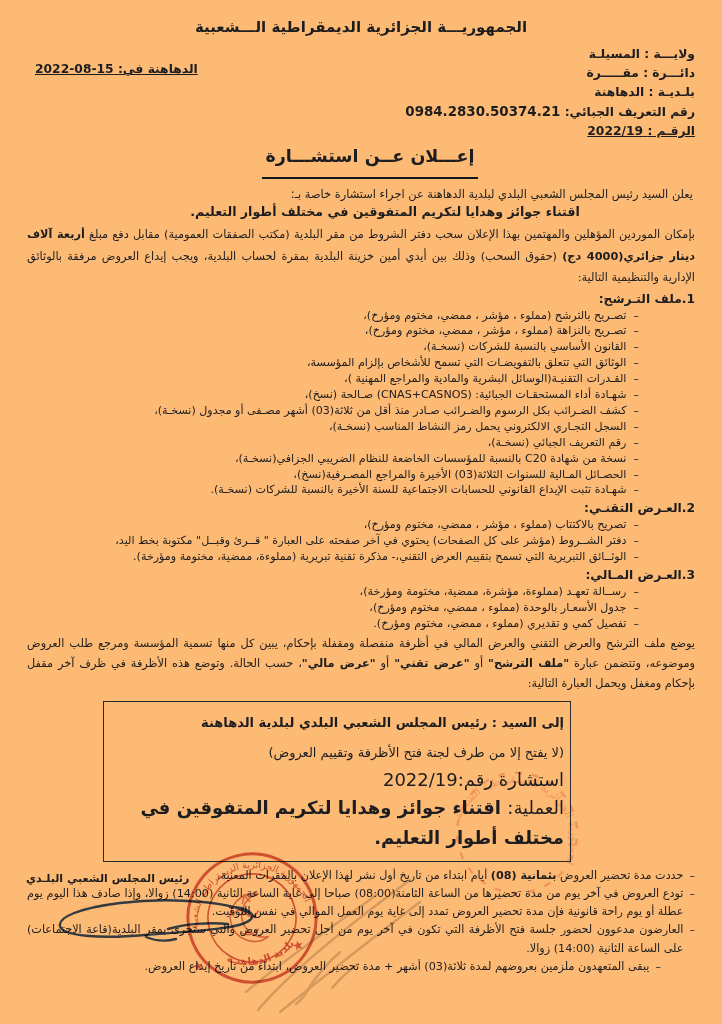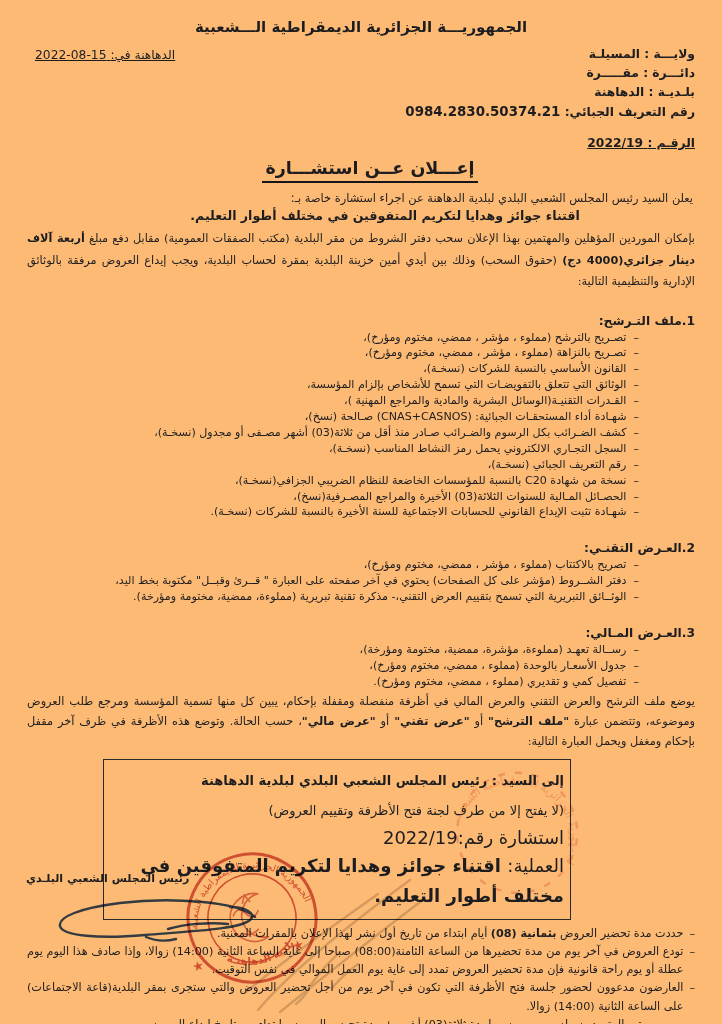--- a/index.html
+++ b/index.html
@@ -12,29 +12,29 @@
     background: #fdba74;
     color: #1d1d1f;
     direction: rtl;
     padding: 10px 27px 0;
     overflow: hidden;
   }
   .republic { text-align: center; font-size: 15px; font-weight: 700; margin: 8px 0 9px; }
   .meta { position: relative; font-size: 12.3px; font-weight: 700; line-height: 19px; }
   .meta-line { white-space: nowrap; text-align: right; }
   .tax-number { font-size: 13.4px; direction: ltr; unicode-bidi: embed; }
-  .ref-line { text-decoration: underline; margin-top: 12px; }
-  .date-line { position: absolute; left: 8px; top: 1px; font-weight: 400; text-decoration: underline; }
+  .ref-line { text-decoration: underline; }
+  .date-line { position: absolute; left: 8px; top: 15px; font-weight: 700; text-decoration: underline; }
   .date-value { direction: ltr; unicode-bidi: embed; }
   .main-title { text-align: center; margin: 5px 0 2px; padding-left: 18px; }
-  .main-title span { display: inline-block; font-size: 17.5px; font-weight: 700; border-bottom: 2.2px solid #15151a; padding: 0 3px 3px; letter-spacing: 0.5px; }
+  .main-title span { display: inline-block; font-size: 17.5px; font-weight: 700; border-bottom: 2.2px solid #15151a; padding: 0 3px 11px; letter-spacing: 0.5px; }
   .intro { margin: 8px 2px 0 0; font-size: 11.4px; }
   .subject { text-align: center; font-weight: 700; font-size: 12.6px; margin: 3px 0 4px; padding-left: 48px; }
   .para { font-size: 11.3px; line-height: 21.5px; text-align: justify; margin-top: 5px; }
-  .sec-title { font-size: 12.3px; font-weight: 700; line-height: 18px; margin-top: 19px; }
+  .sec-title { font-size: 12.3px; font-weight: 700; line-height: 18px; margin-top: 1px; }
   ul { list-style: none; }
   .sec-list { padding-right: 56px; }
   .sec-list li { display: flex; gap: 7px; line-height: 15.9px; font-size: 11.1px; align-items: flex-start; }
   .dash { flex: none; }
   .closing { font-size: 11.3px; line-height: 20px; text-align: justify; margin-top: 2px; }
   .envelope {
     width: 468px; border: 1.4px solid #2a2a2a;
     margin: 7px 124px 5px auto;
     padding: 6px 6px 8px; text-align: right;
   }

